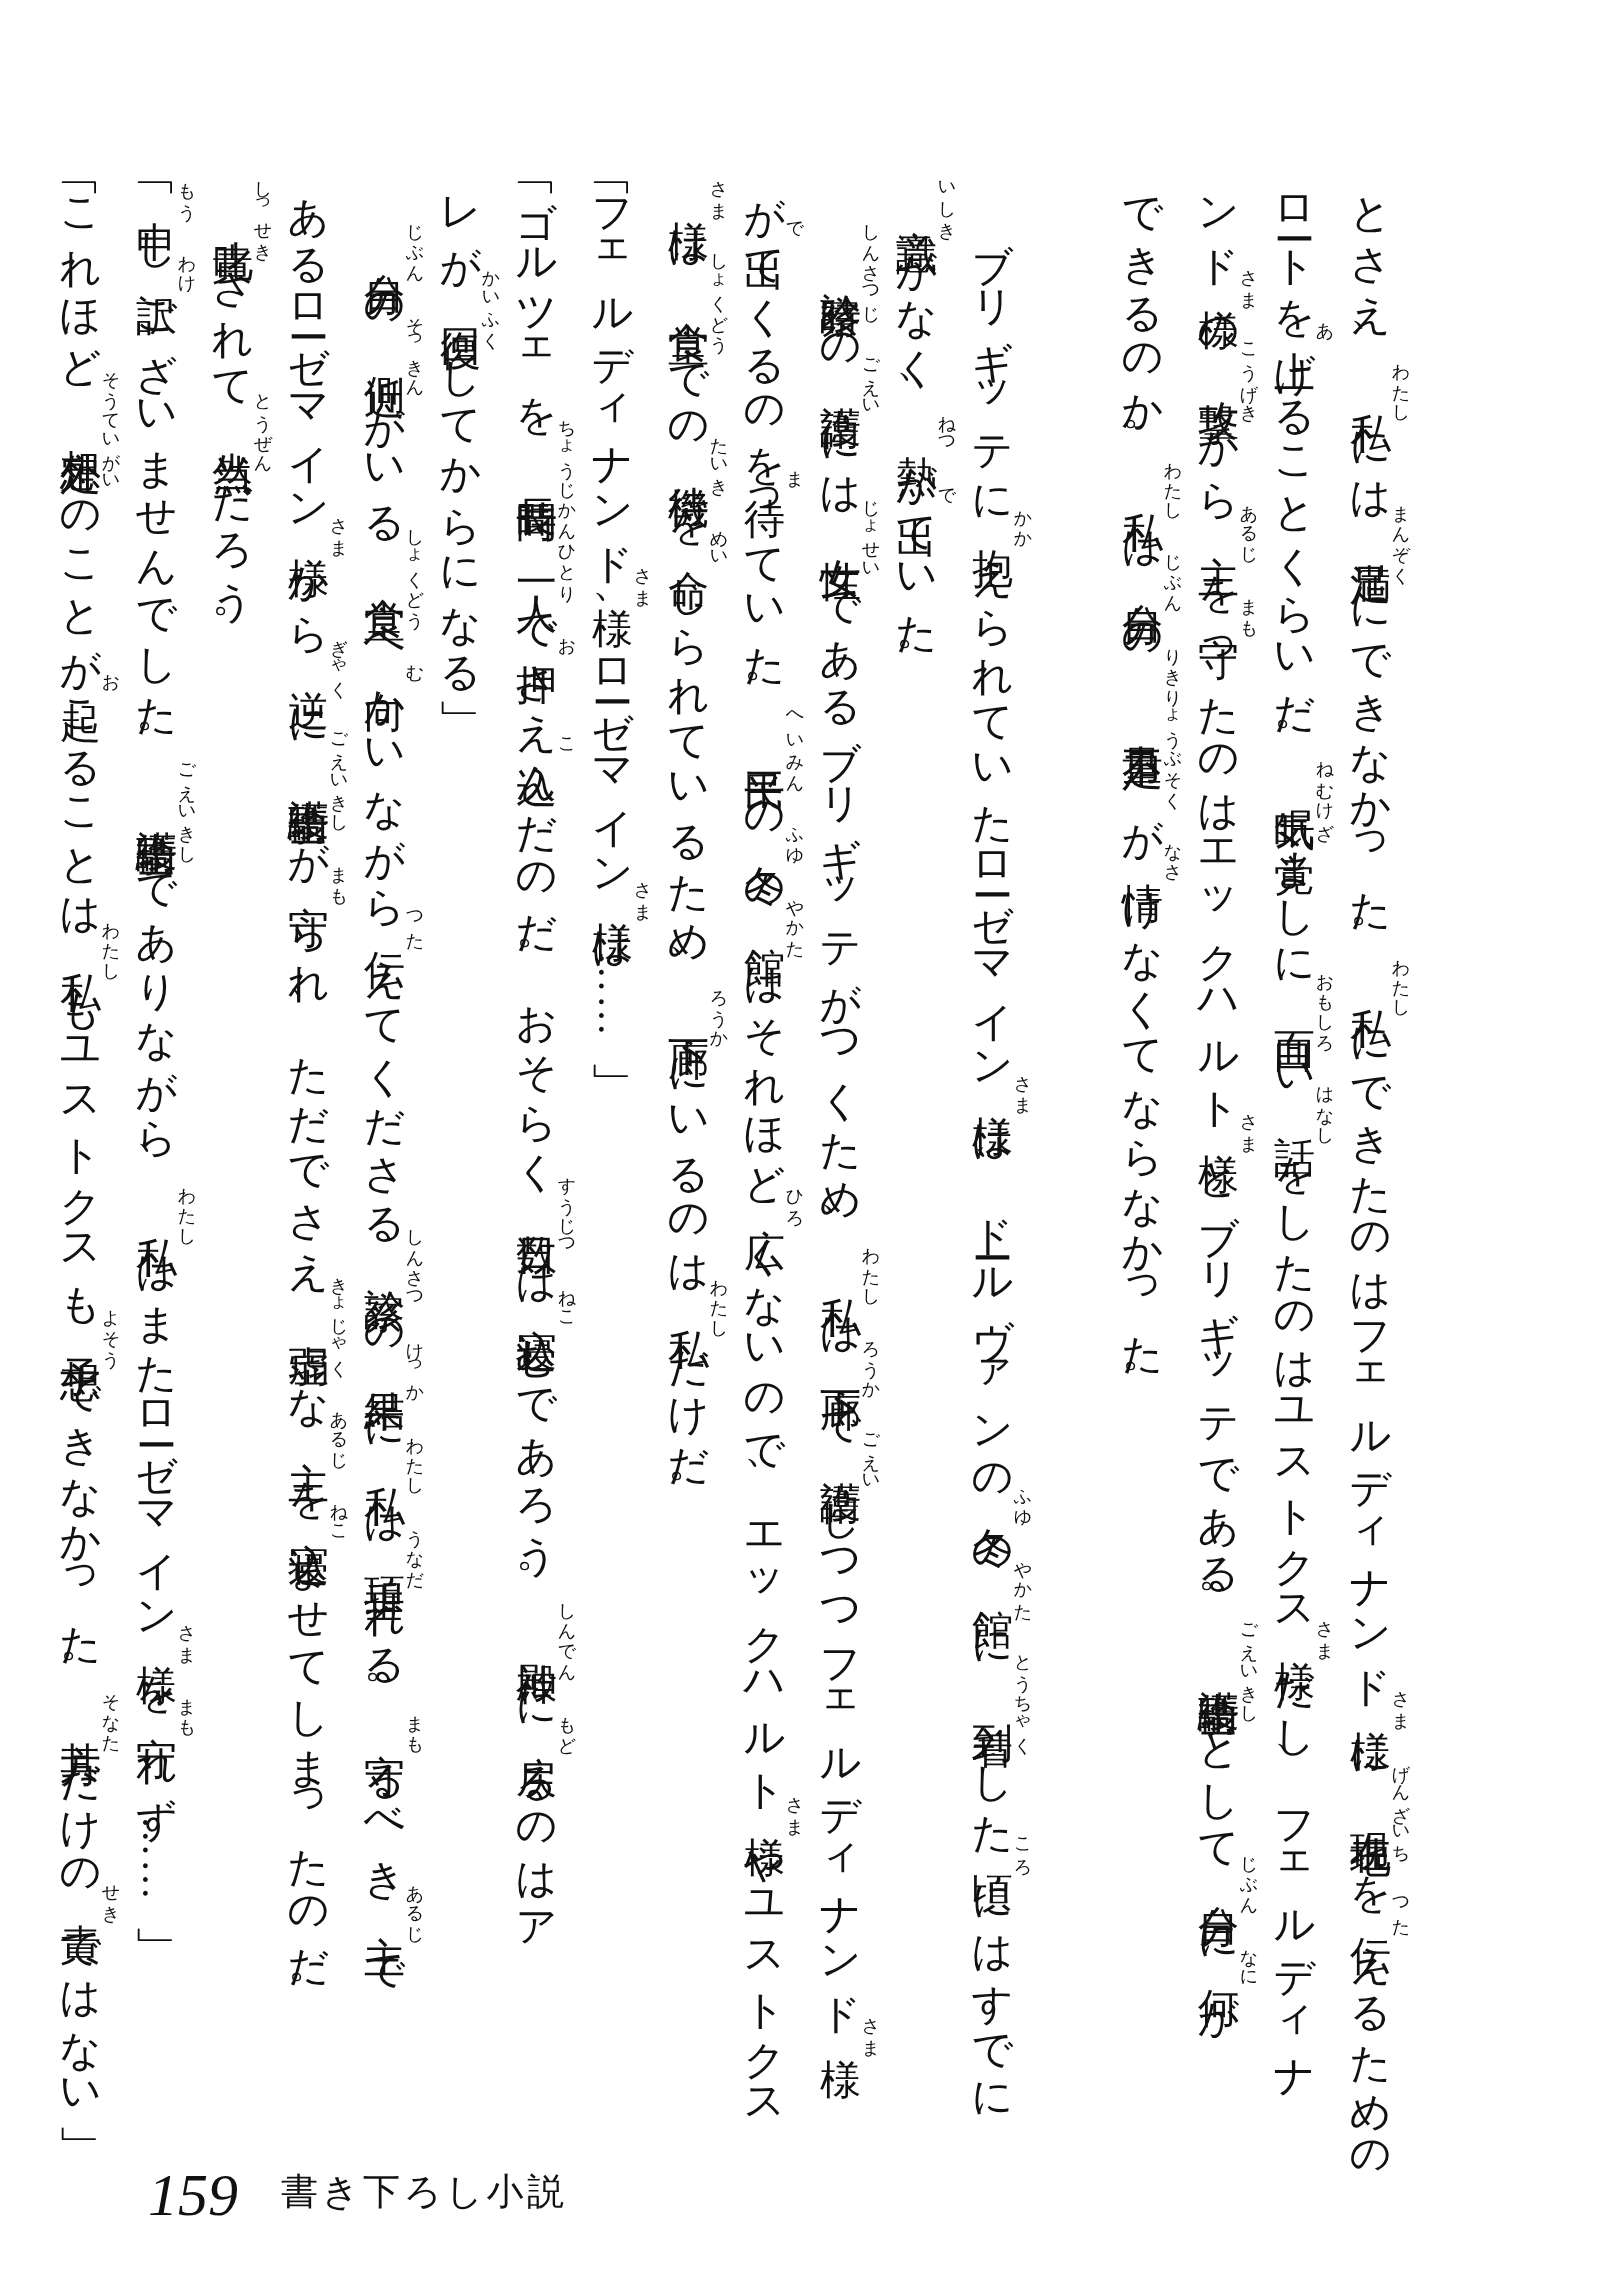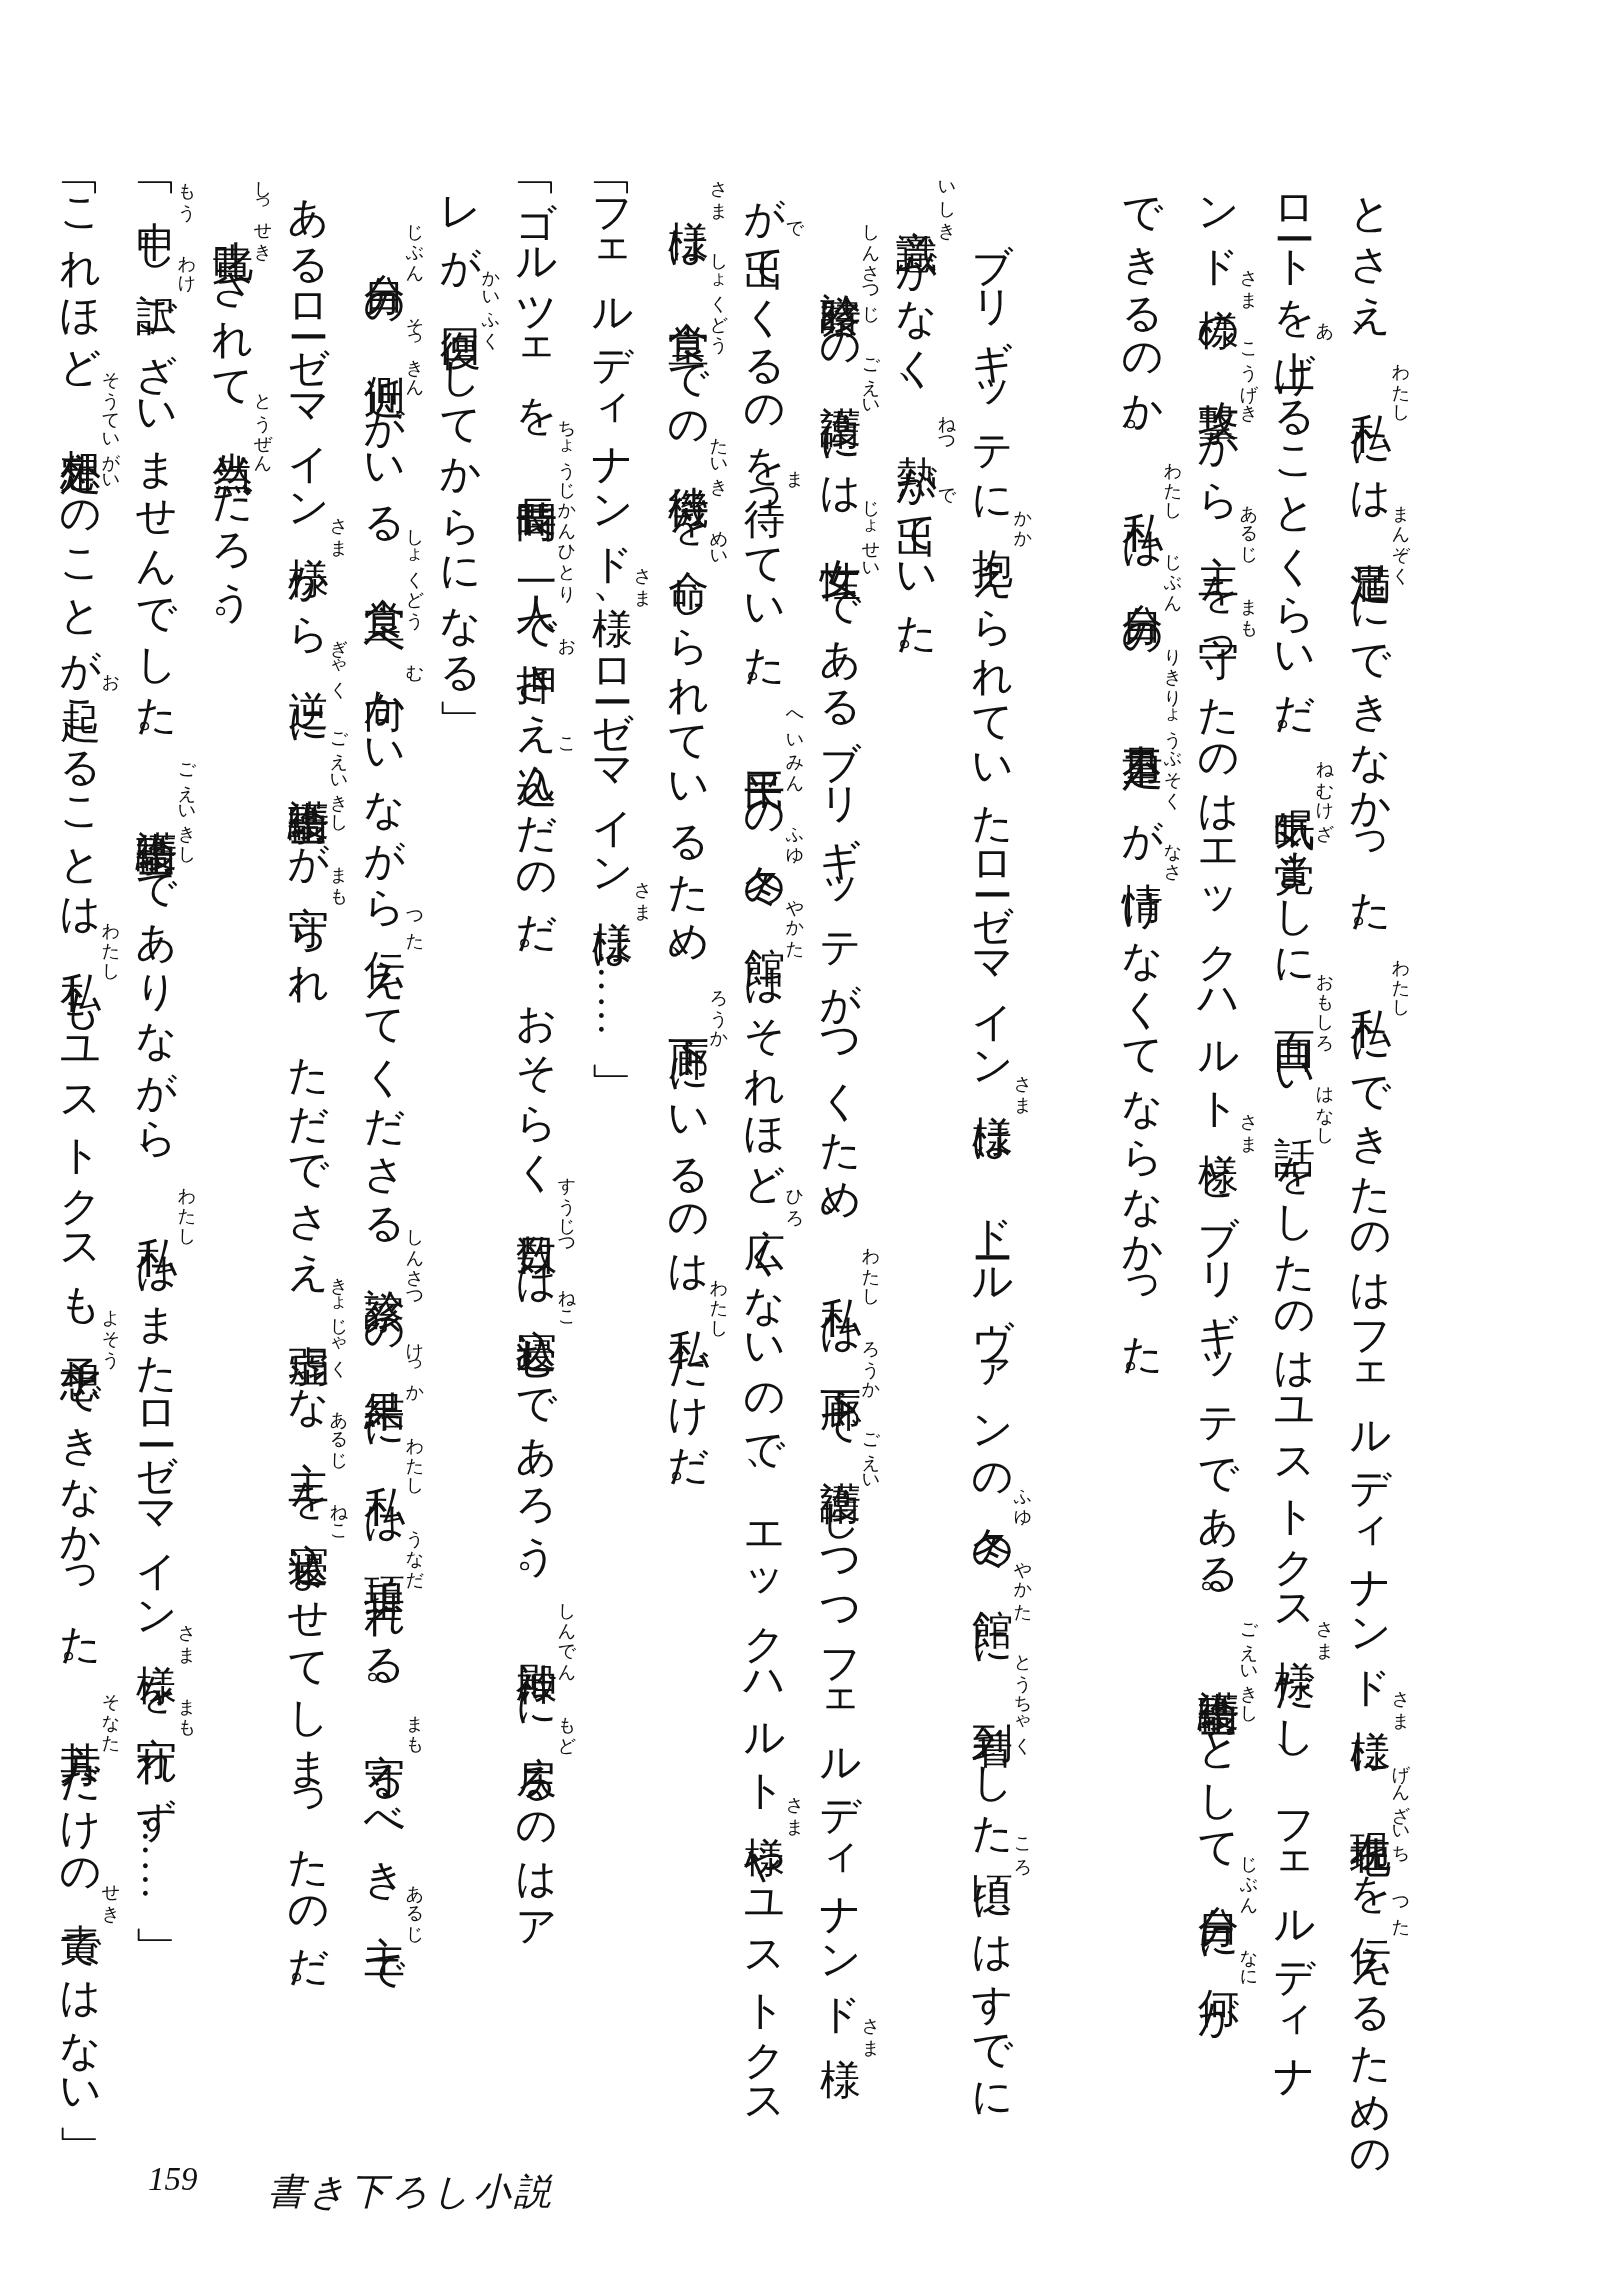--- a/index.html
+++ b/index.html
@@ -39,31 +39,30 @@
     position: absolute;
     left: 0;
     top: 2161px;
     width: 100%;
     height: 72px;
   }
   .page-number {
     position: absolute;
     left: 148px;
     top: 0;
-    font-size: 33px;
+    font-size: 60px;
     font-style: italic;
     font-family: "Liberation Serif", "DejaVu Serif", serif;
   }
   .footer-label {
     position: absolute;
-    left: 268px;
+    left: 281px;
     top: 6px;
     font-size: 37px;
     letter-spacing: 3.6px;
-    font-style: italic;
   }
 </style>
 </head>
 <body>
 
 <div class="page">
   <div class="text-block" id="text-block">
       <p class="line">とさえ、<ruby>私<rt>わたし</rt></ruby>には<ruby>満足<rt>まんぞく</rt></ruby>にできなかった。<ruby>私<rt>わたし</rt></ruby>にできたのはフェルディナンド<ruby>様<rt>さま</rt></ruby>に<ruby>現在地<rt>げんざいち</rt></ruby>を<ruby>伝<rt>つた</rt></ruby>えるための</p>
       <p class="line">ロートを<ruby>上<rt>あ</rt></ruby>げることくらいだ。<ruby>眠気<rt>ねむけ</rt></ruby><ruby>覚<rt>ざ</rt></ruby>ましに<ruby>面白<rt>おもしろ</rt></ruby>い<ruby>話<rt>はなし</rt></ruby>をしたのはユストクス<ruby>様<rt>さま</rt></ruby>だし、フェルディナ</p>
       <p class="line">ンド<ruby>様<rt>さま</rt></ruby>の<ruby>攻撃<rt>こうげき</rt></ruby>から<ruby>主<rt>あるじ</rt></ruby>を<ruby>守<rt>まも</rt></ruby>ったのはエックハルト<ruby>様<rt>さま</rt></ruby>とブリギッテである。<ruby>護衛騎士<rt>ごえいきし</rt></ruby>として<ruby>自分<rt>じぶん</rt></ruby>に<ruby>何<rt>なに</rt></ruby>が</p>

